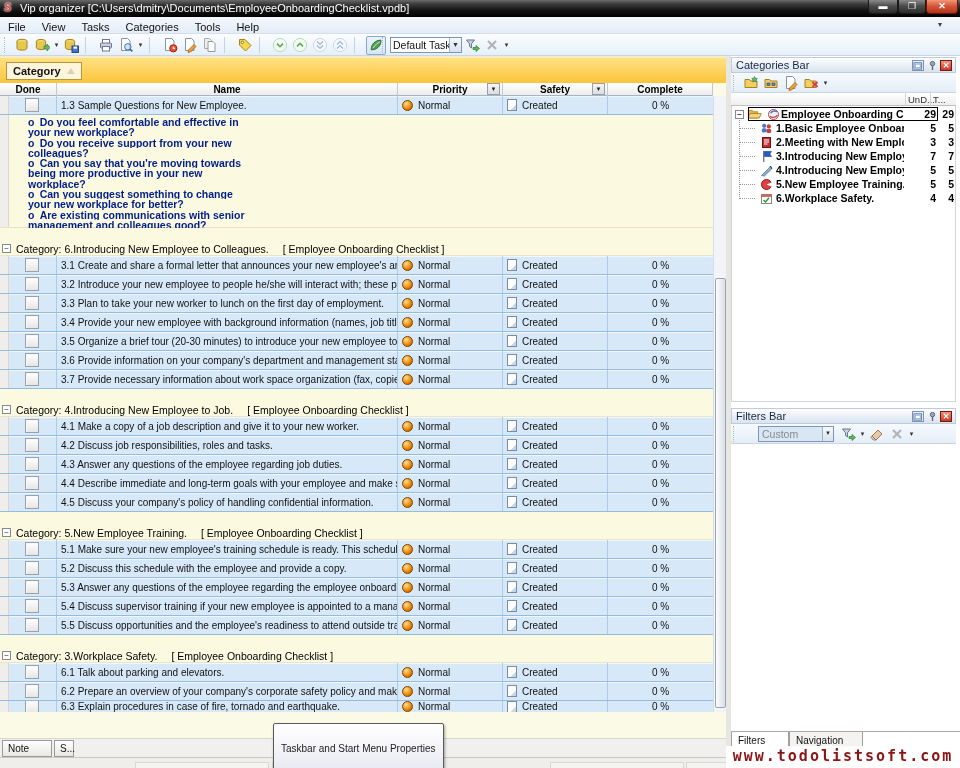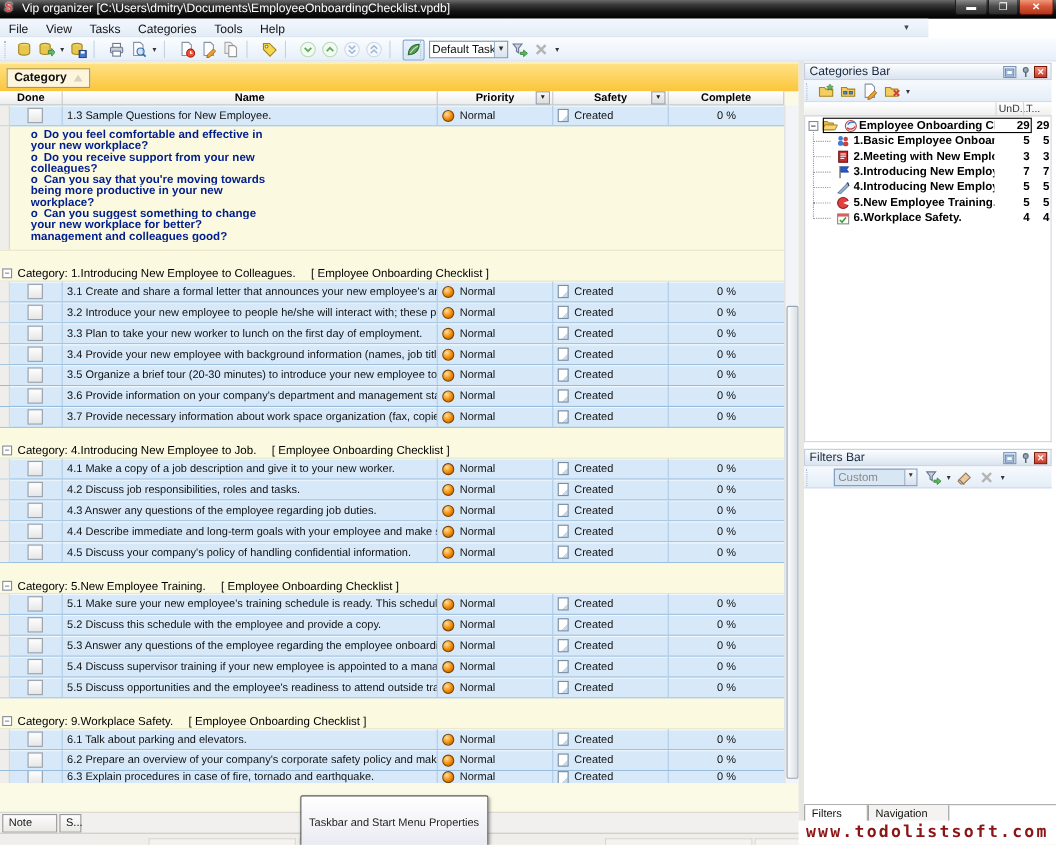--- a/index.html
+++ b/index.html
@@ -11,21 +11,21 @@
   .titlebar .apptitle{position:absolute;left:20px;top:2px;font-size:11px;white-space:nowrap;}
   .app-logo{position:absolute;left:4px;top:1px;width:14px;height:14px;font-size:11px;font-weight:bold;
     color:#E04040;font-style:italic;text-shadow:0 0 2px #fff, 0 0 2px #fff;}
   .winbtn{position:absolute;top:0;height:14px;border:1px solid #1a1a1a;border-top:none;
     border-radius:0 0 4px 4px;box-sizing:border-box;color:#fff;font-size:9px;line-height:12px;text-align:center;
     background:linear-gradient(#8a8a8a,#4c4c4c 45%,#2c2c2c);}
   .winbtn.min{left:868px;width:30px;}
   .winbtn.max{left:898px;width:28px;}
   .winbtn.close{left:926px;width:32px;background:linear-gradient(#F09878,#D8573A 45%,#B03418);border-color:#6e1408;font-weight:bold;}
   
-  .menubar{position:absolute;left:0;top:17px;width:844px;height:17px;background:linear-gradient(#F4F8FD,#E3ECF7);
+  .menubar{position:absolute;left:0;top:17px;width:960px;height:17px;background:linear-gradient(#F4F8FD,#E3ECF7);
     border-bottom:1px solid #D2DEEC;box-sizing:border-box;}
   .menu-item{display:inline-block;padding:2px 8px 0 8px;font-size:11px;color:#111;}
   .menu-overflow{position:absolute;right:18px;top:3px;font-size:8px;color:#444;}
   
   .toolbar{position:absolute;left:0;top:34px;width:960px;height:22px;
     background:linear-gradient(#FBFDFF,#E6EFF9);border-bottom:1px solid #C9D6E5;box-sizing:border-box;}
   .tb-row{position:absolute;left:4px;top:2px;height:18px;display:flex;align-items:center;}
   .tb-ico{width:18px;height:17px;display:inline-flex;align-items:center;justify-content:center;margin:0 1px;}
   .tb-sep{width:7px;height:16px;border-left:1px solid #C4D2E2;margin:0 3px 0 4px;}
   .tb-dd{width:9px;font-size:7px;color:#333;text-align:center;}
@@ -325,27 +325,28 @@
           <div class="notes-text">
             <div>o	Do you feel comfortable and effective in</div>
             <div>your new workplace?</div>
             <div>o	Do you receive support from your new</div>
             <div>colleagues?</div>
             <div>o	Can you say that you're moving towards</div>
             <div>being more productive in your new</div>
             <div>workplace?</div>
             <div>o	Can you suggest something to change</div>
             <div>your new workplace for better?</div>
+            <div>o	Are existing communications with senior</div>
             <div>management and colleagues good?</div>
           </div>
         </div>
         <div class="grow r-spacer"></div>
         <div class="grow r-cat">
           <div class="cat-exp">−</div>
-          <div class="cat-label"><span>Category: 1.Introducing New Employee to Colleagues.</span><span class="cat-suffix">[ Employee Onboarding Checklist ]</span></div>
+          <div class="cat-label"><span>Category: 6.Introducing New Employee to Colleagues.</span><span class="cat-suffix">[ Employee Onboarding Checklist ]</span></div>
         </div>
         <div class="grow r-task">
           <div class="mstrip"></div>
           <div class="cell cDone">
             <div class="cbx"></div>
           </div>
           <div class="cell cName">3.1 Create and share a formal letter that announces your new employee's arrival, his/her name,</div>
           <div class="cell cPr">
             <span class="pr-ball"></span>
             <span>Normal</span>
@@ -618,21 +619,21 @@
           </div>
           <div class="cell cSt">
             <span class="st-page"></span>
             <span>Created</span>
           </div>
           <div class="cell cCp">0 %</div>
         </div>
         <div class="grow r-spacer"></div>
         <div class="grow r-cat">
           <div class="cat-exp">−</div>
-          <div class="cat-label"><span>Category: 9.Workplace Safety.</span><span class="cat-suffix">[ Employee Onboarding Checklist ]</span></div>
+          <div class="cat-label"><span>Category: 3.Workplace Safety.</span><span class="cat-suffix">[ Employee Onboarding Checklist ]</span></div>
         </div>
         <div class="grow r-task">
           <div class="mstrip"></div>
           <div class="cell cDone">
             <div class="cbx"></div>
           </div>
           <div class="cell cName">6.1 Talk about parking and elevators.</div>
           <div class="cell cPr">
             <span class="pr-ball"></span>
             <span>Normal</span>

